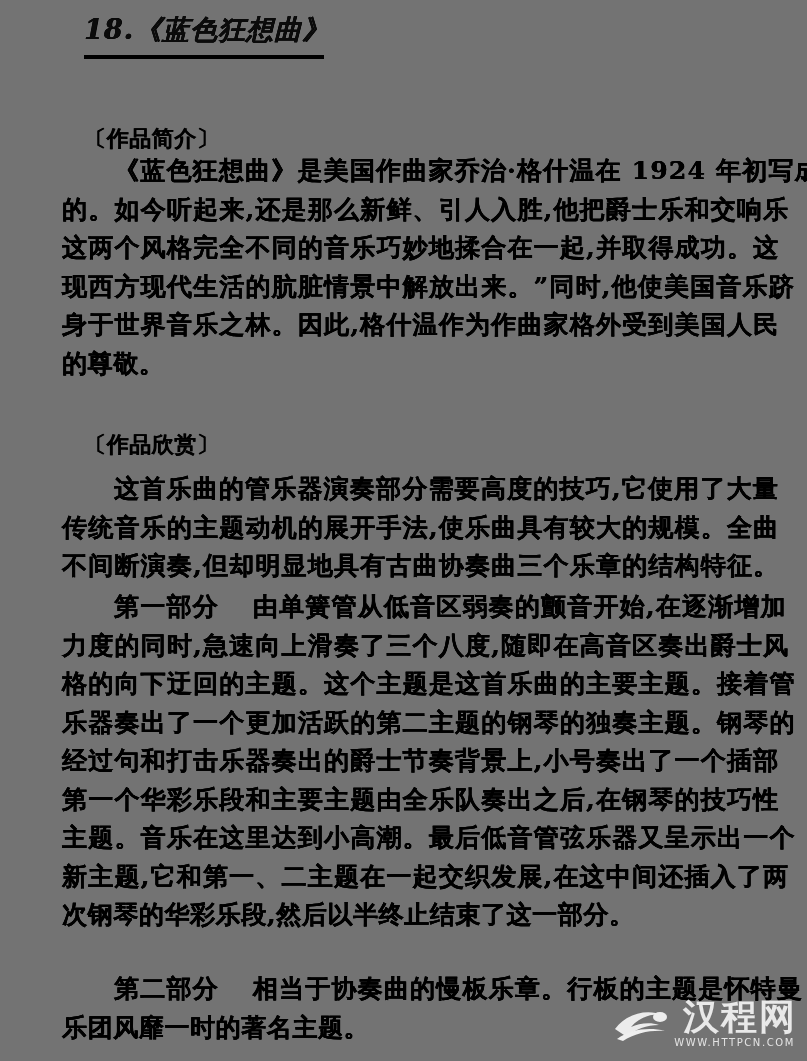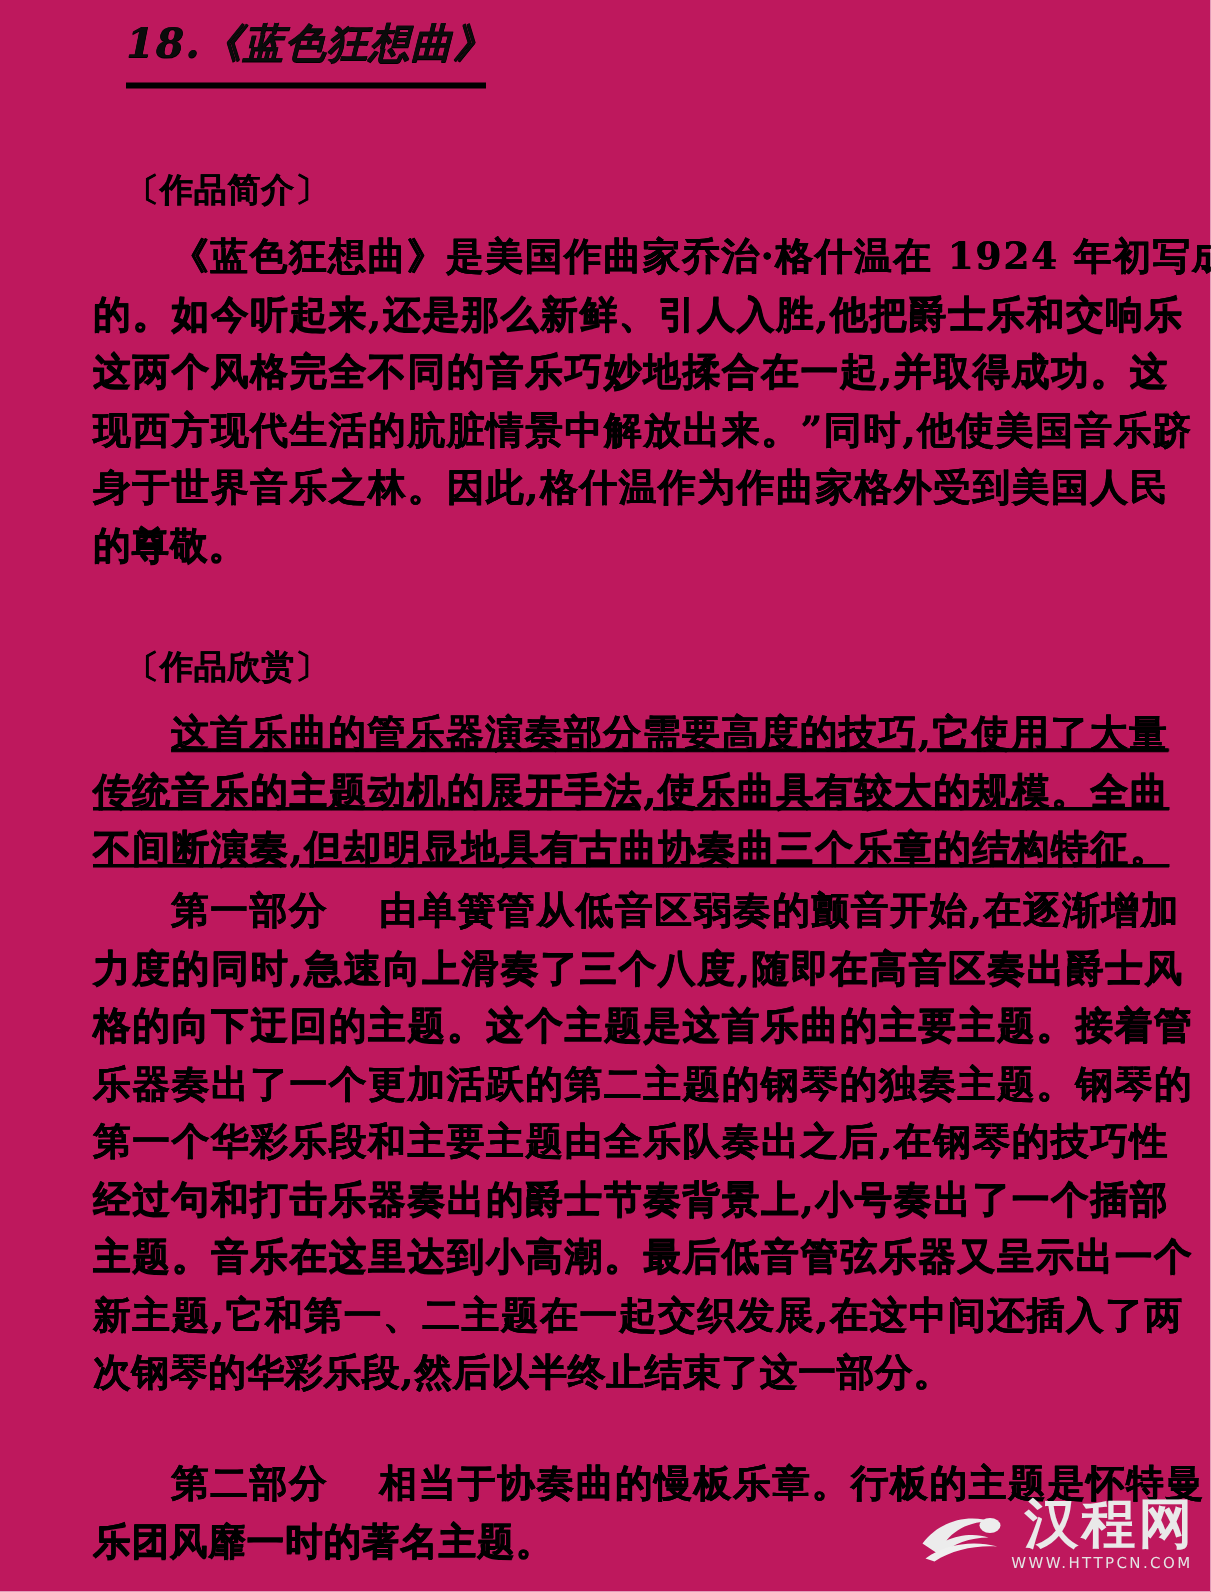--- a/index.html
+++ b/index.html
@@ -15,21 +15,21 @@
     overflow: hidden;
     font-family: "DejaVu Serif", "Liberation Serif", serif;
     color: #000000;
   }
 
   .page {
     position: absolute;
     left: 0; top: 0;
     width: 807px;
     height: 1061px;
-    background: #be185d;
+    background: #737373;
   }
 
   
   .title-block {
     position: absolute;
     left: 84px;
     top: 12px;
     width: 620px;
   }
   .doc-title {
@@ -120,48 +120,48 @@
 </head>
 <body>
 
 <div class="page">
 
   <div class="title-block">
     <div class="doc-title">18.《蓝色狂想曲》</div>
     <div class="title-rule"></div>
   </div>
 
-  <div class="section-head" style="top:112px;">〔作品简介〕</div>
+  <div class="section-head" style="top:124px;">〔作品简介〕</div>
 
   <div class="body-block" style="top:152px;">
     <div class="line indent2 justify-mid">《蓝色狂想曲》是美国作曲家乔治·格什温在 1924 年初写成</div>
     <div class="line justify-mid">的。如今听起来,还是那么新鲜、引人入胜,他把爵士乐和交响乐</div>
     <div class="line justify-mid">这两个风格完全不同的音乐巧妙地揉合在一起,并取得成功。这</div>
     <div class="line justify-mid">现西方现代生活的肮脏情景中解放出来。”同时,他使美国音乐跻</div>
     <div class="line justify-mid">身于世界音乐之林。因此,格什温作为作曲家格外受到美国人民</div>
     <div class="line">的尊敬。</div>
   </div>
 
   <div class="section-head" style="top:430px;">〔作品欣赏〕</div>
 
-  <div class="body-block" style="top:470px;text-decoration:underline;">
+  <div class="body-block" style="top:470px;">
     <div class="line indent2 justify-mid">这首乐曲的管乐器演奏部分需要高度的技巧,它使用了大量</div>
     <div class="line justify-mid">传统音乐的主题动机的展开手法,使乐曲具有较大的规模。全曲</div>
     <div class="line justify-mid">不间断演奏,但却明显地具有古曲协奏曲三个乐章的结构特征。</div>
   </div>
 
   <div class="body-block" style="top:588px;">
     <div class="line indent2 justify-mid">
       <span>第一部分</span><span class="gap-wide"></span><span>由单簧管从低音区弱奏的颤音开始,在逐渐增加</span>
     </div>
     <div class="line justify-mid">力度的同时,急速向上滑奏了三个八度,随即在高音区奏出爵士风</div>
     <div class="line justify-mid">格的向下迂回的主题。这个主题是这首乐曲的主要主题。接着管</div>
     <div class="line justify-mid">乐器奏出了一个更加活跃的第二主题的钢琴的独奏主题。钢琴的</div>
+    <div class="line justify-mid">经过句和打击乐器奏出的爵士节奏背景上,小号奏出了一个插部</div>
     <div class="line justify-mid">第一个华彩乐段和主要主题由全乐队奏出之后,在钢琴的技巧性</div>
-    <div class="line justify-mid">经过句和打击乐器奏出的爵士节奏背景上,小号奏出了一个插部</div>
     <div class="line justify-mid">主题。音乐在这里达到小高潮。最后低音管弦乐器又呈示出一个</div>
     <div class="line justify-mid">新主题,它和第一、二主题在一起交织发展,在这中间还插入了两</div>
     <div class="line">次钢琴的华彩乐段,然后以半终止结束了这一部分。</div>
   </div>
 
   <div class="body-block" style="top:970px;">
     <div class="line indent2 justify-mid">
       <span>第二部分</span><span class="gap-wide"></span><span>相当于协奏曲的慢板乐章。行板的主题是怀特曼</span>
     </div>
     <div class="line">乐团风靡一时的著名主题。</div>

